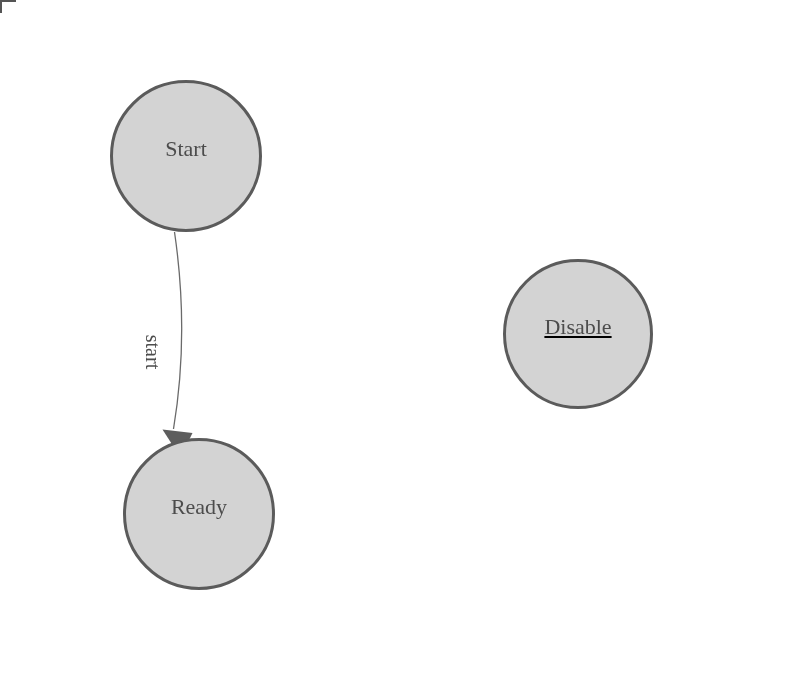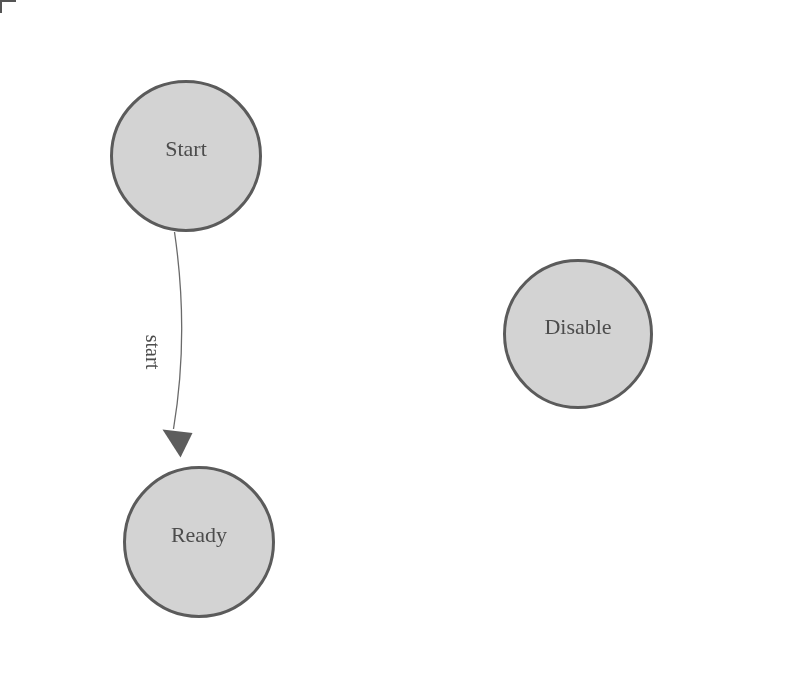--- a/index.html
+++ b/index.html
@@ -47,22 +47,22 @@
     position: absolute;
     border-radius: 50%;
     background: var(--node-fill);
     border: 3px solid var(--node-border);
     display: flex;
     align-items: center;
     justify-content: center;
     cursor: default;
   }
   .node-start   { left: 110px; top:  80px; width: 152px; height: 152px; }
-  .node-ready   { left: 123px; top: 466px; width: 152px; height: 152px; text-align: center; }
-  .node-disable { left: 503px; top: 259px; width: 150px; height: 150px; }
+  .node-ready   { left: 123px; top: 438px; width: 152px; height: 152px; text-align: center; }
+  .node-disable { left: 503px; top: 259px; width: 150px; height: 150px; text-decoration: underline; }
   .node-label {
     font-size: 22px;
     color: var(--label-text);
     transform: translateY(-7px);
     white-space: nowrap;
     user-select: none;
   }
   .edge-label-anchor {
     position: absolute;
     left: 152px; top: 352px;

